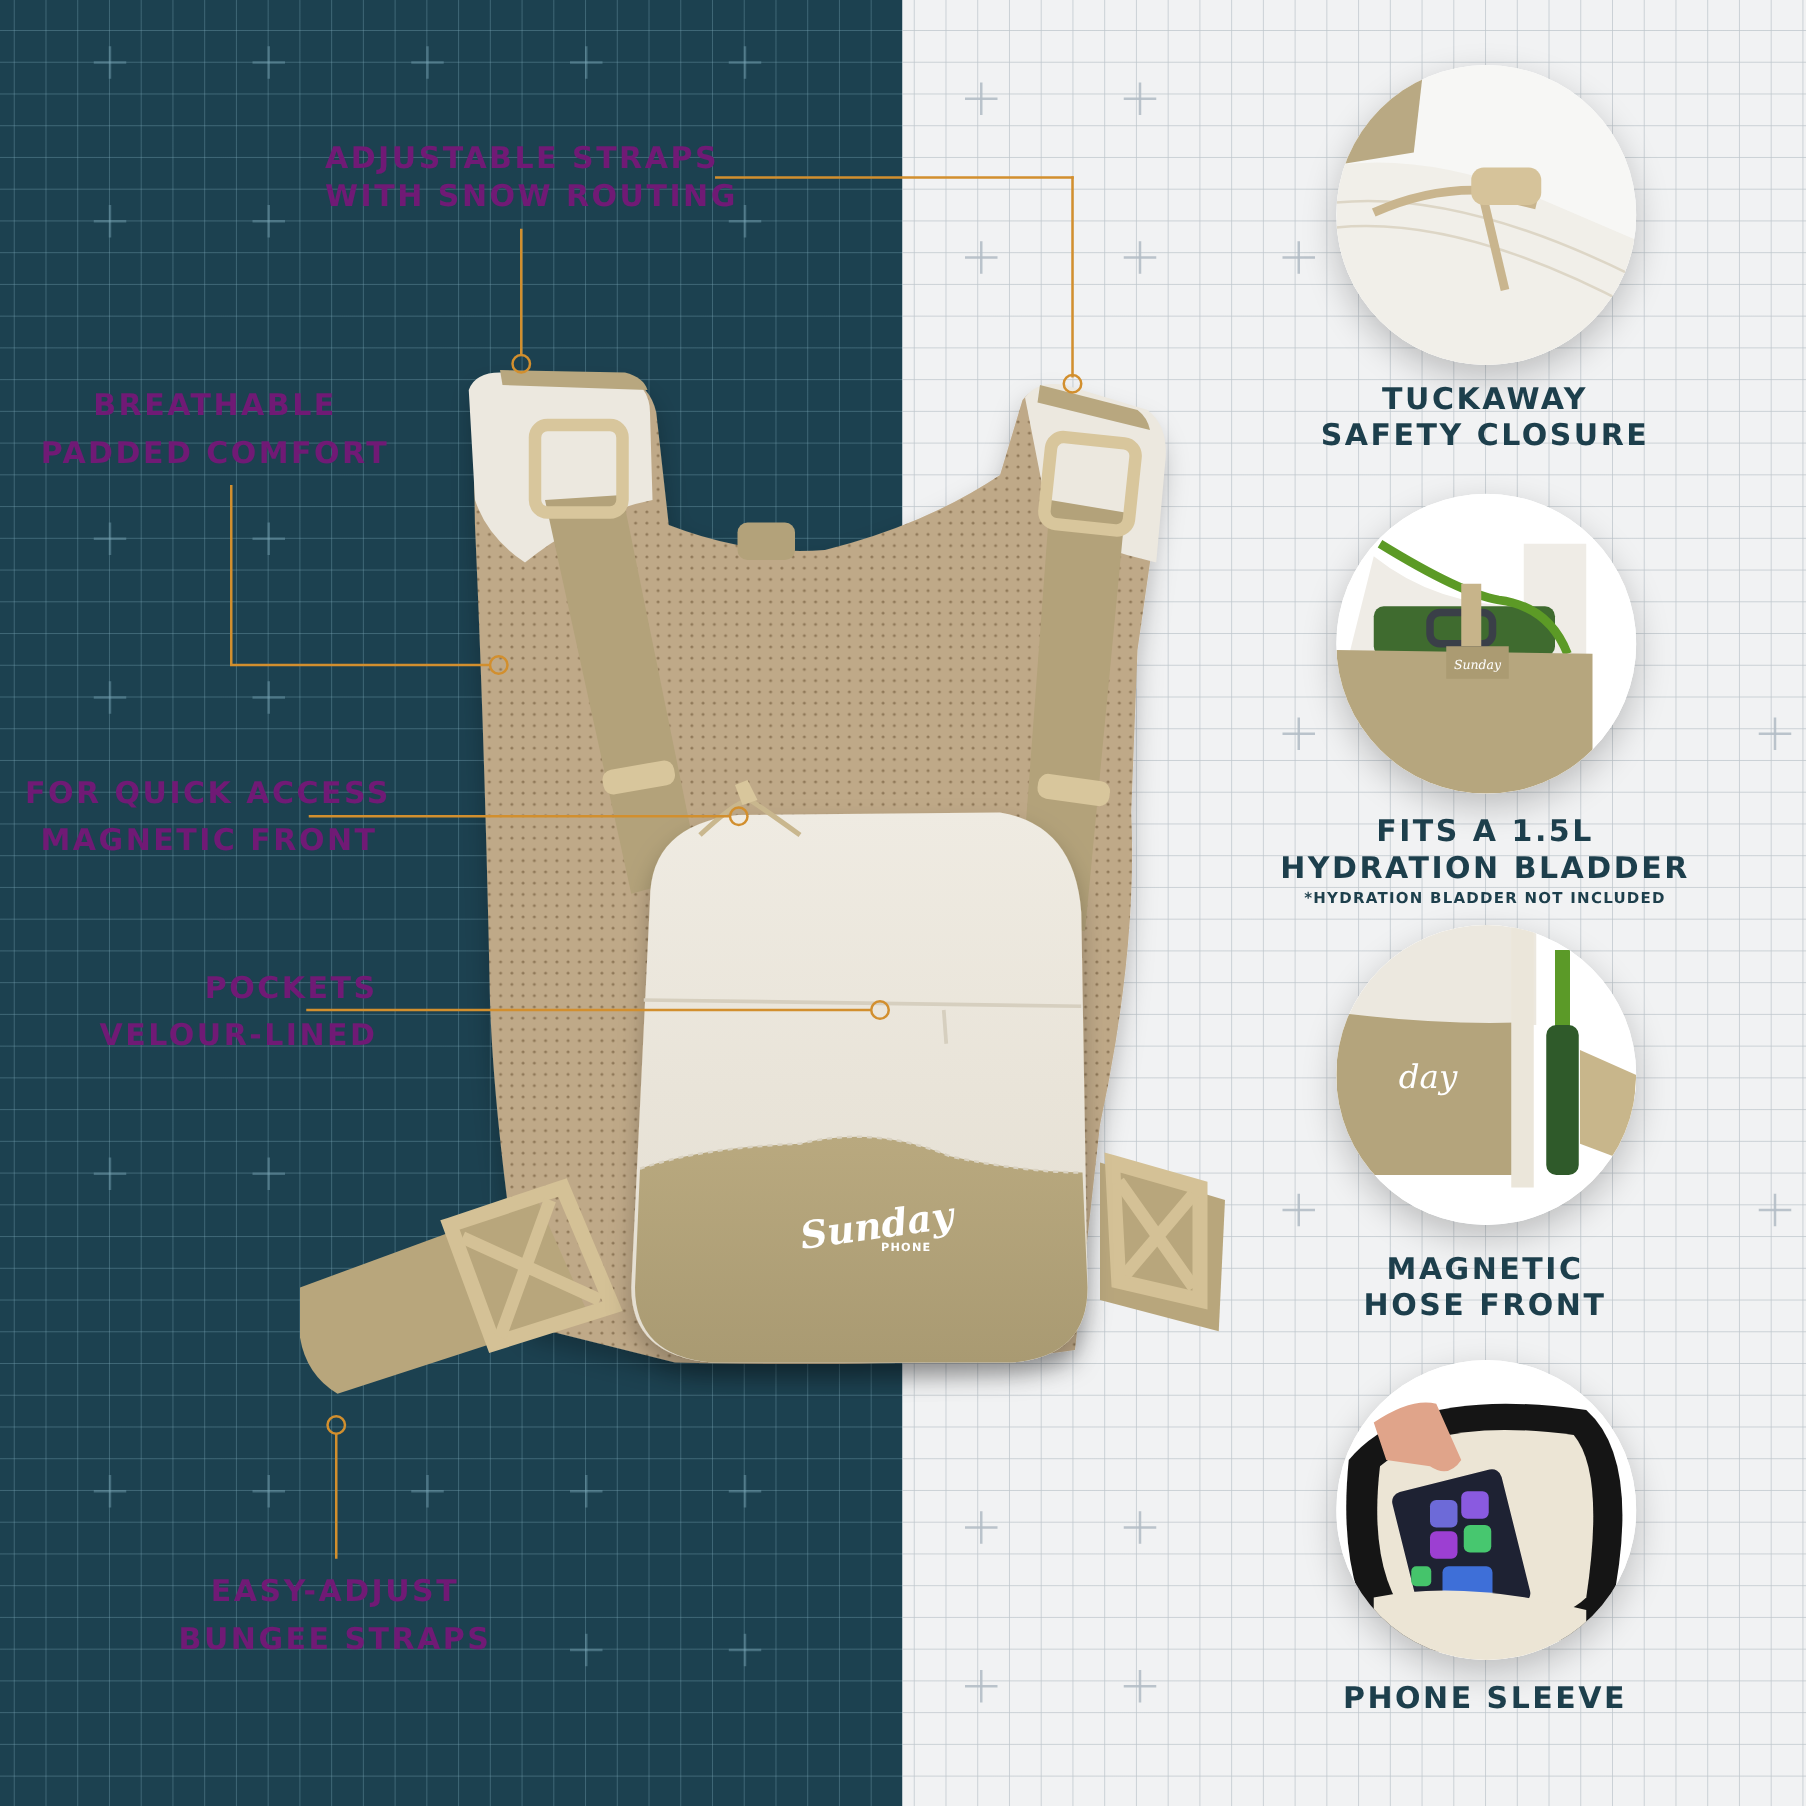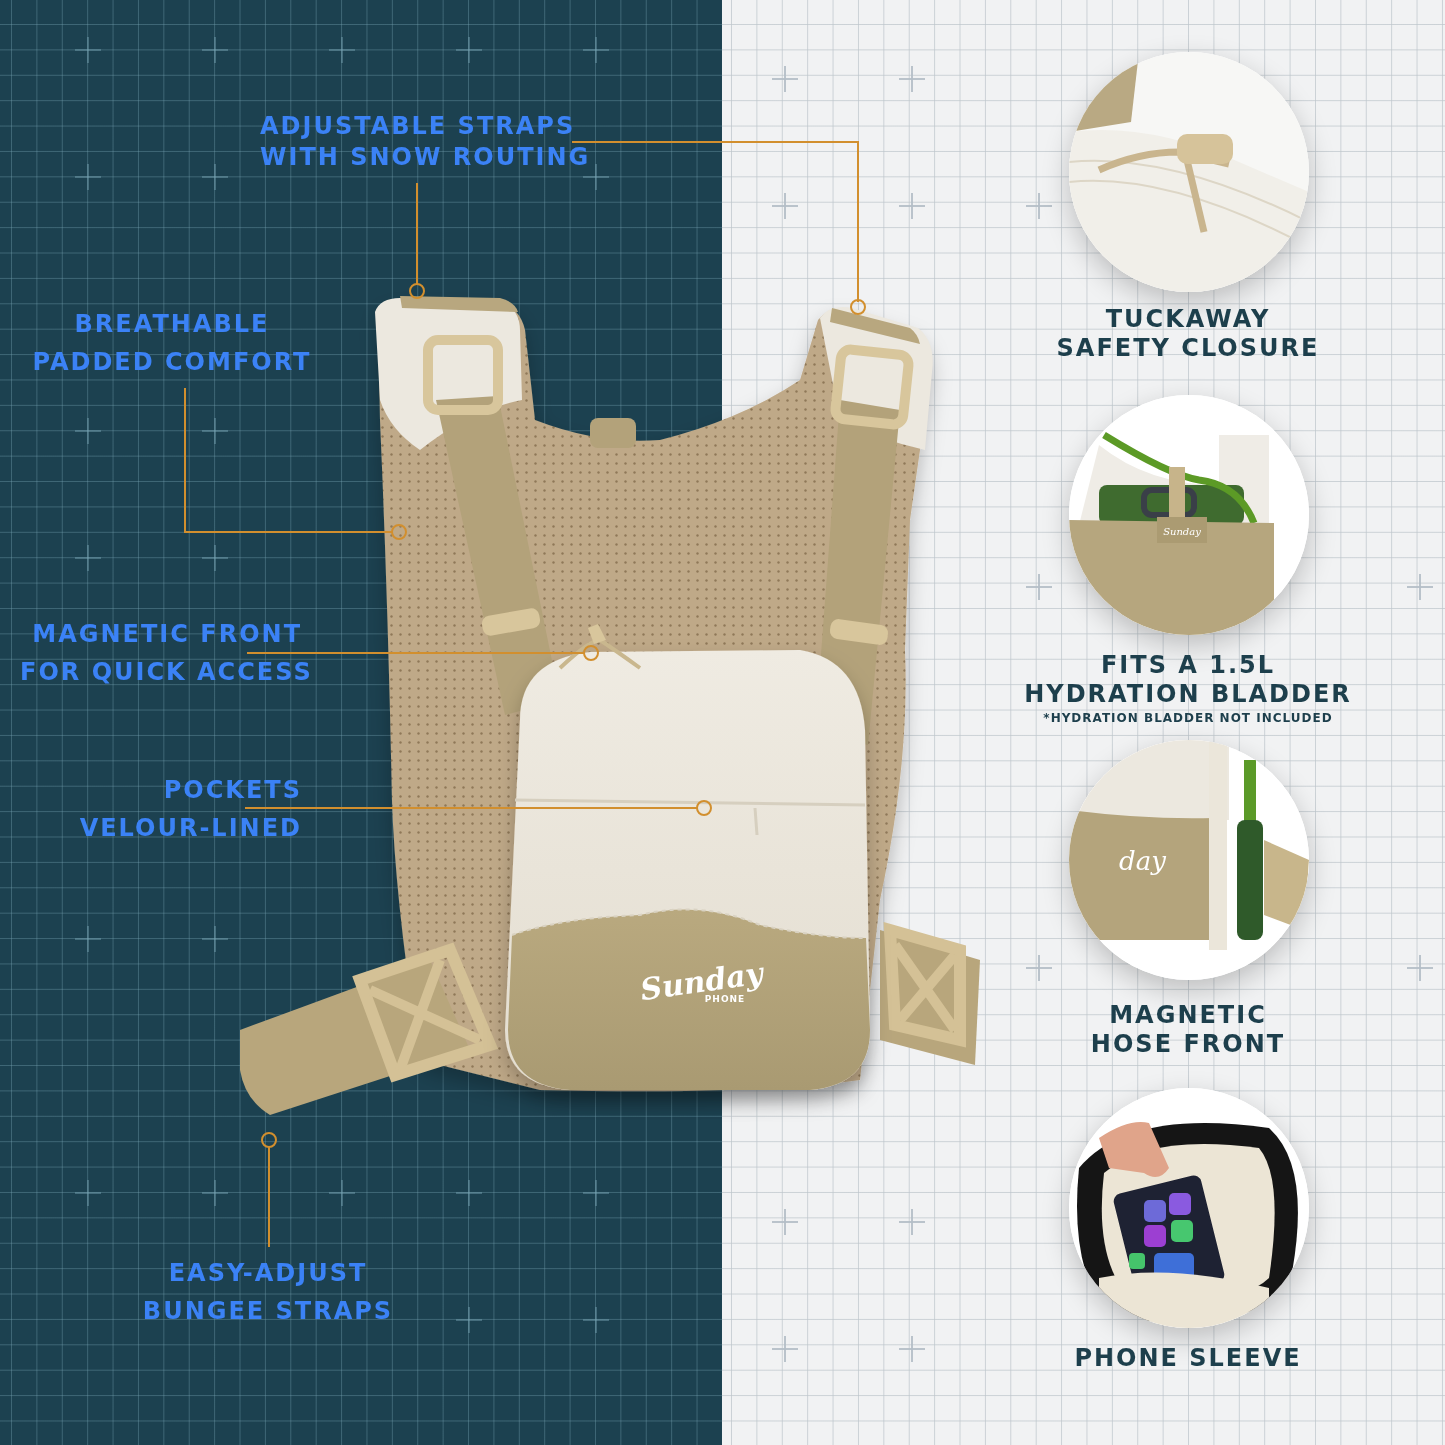--- a/index.html
+++ b/index.html
@@ -25,21 +25,21 @@
     background-position: 9px 24px;
   }
   .cross { position: absolute; width: 26px; height: 26px; }
   .cross::before, .cross::after { content: ""; position: absolute; }
   .cross::before { left: 0; top: 12px; width: 26px; height: 2px; }
   .cross::after { left: 12px; top: 0; width: 2px; height: 26px; }
   .cross.dark::before, .cross.dark::after { background: rgba(120,165,180,0.45); }
   .cross.light::before, .cross.light::after { background: rgba(180,190,198,0.9); }
 
   .label {
-    position: absolute; color: #3b82f6; font-weight: bold;
+    position: absolute; color: #701a75; font-weight: bold;
     font-size: 24px; letter-spacing: 2px; line-height: 38px;
     white-space: nowrap;
   }
   .label.right { text-align: right; }
   .label.center { text-align: center; }
   .label span { display: block; }
 
   .rlabel {
     position: absolute; color: #1d3f4c; font-weight: bold;
     font-size: 24px; letter-spacing: 2px; line-height: 29px;
@@ -196,22 +196,22 @@
 
 <div class="label right" style="left:260px;top:111px;width:300px;line-height:31px">
   <span>ADJUSTABLE STRAPS</span>
   <span>WITH SNOW ROUTING</span>
 </div>
 <div class="label center" style="left:32px;top:305px;width:280px">
   <span>BREATHABLE</span>
   <span>PADDED COMFORT</span>
 </div>
 <div class="label right" style="left:20px;top:615px;width:282px">
+  <span>FOR QUICK ACCESS</span>
   <span>MAGNETIC FRONT</span>
-  <span>FOR QUICK ACCESS</span>
 </div>
 <div class="label right" style="left:20px;top:771px;width:282px">
   <span>POCKETS</span>
   <span>VELOUR-LINED</span>
 </div>
 <div class="label center" style="left:128px;top:1254px;width:280px">
   <span>EASY-ADJUST</span>
   <span>BUNGEE STRAPS</span>
 </div>
 

